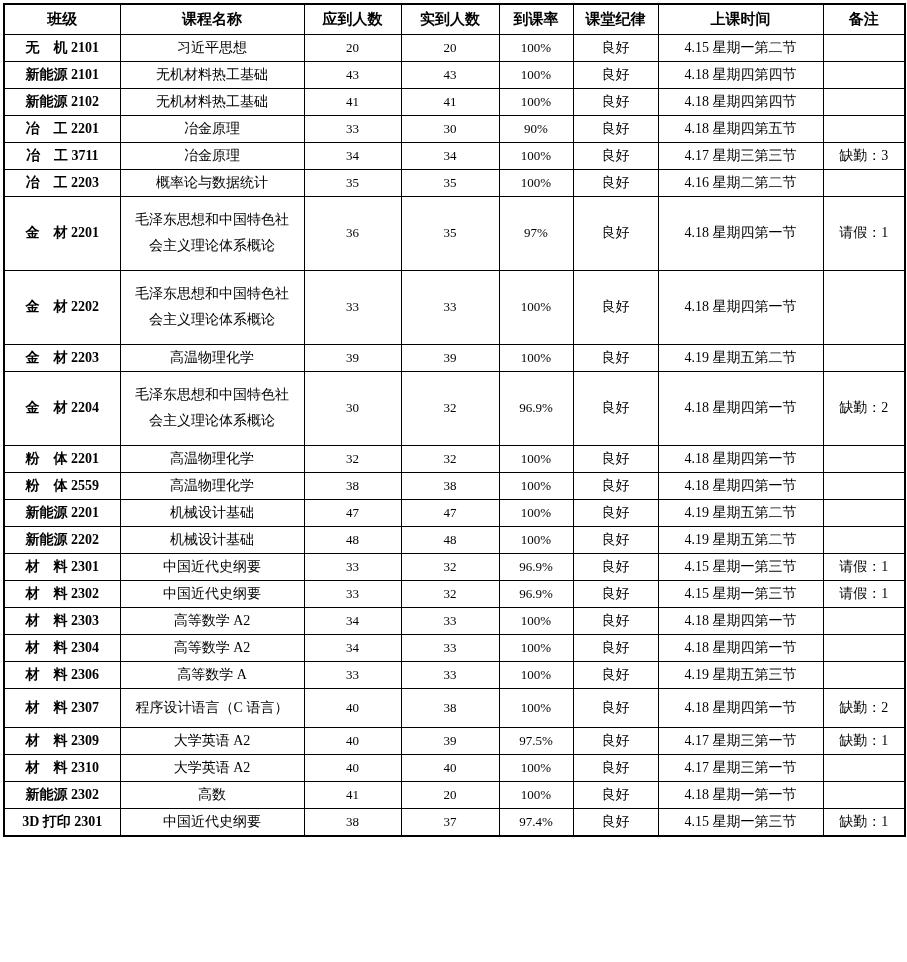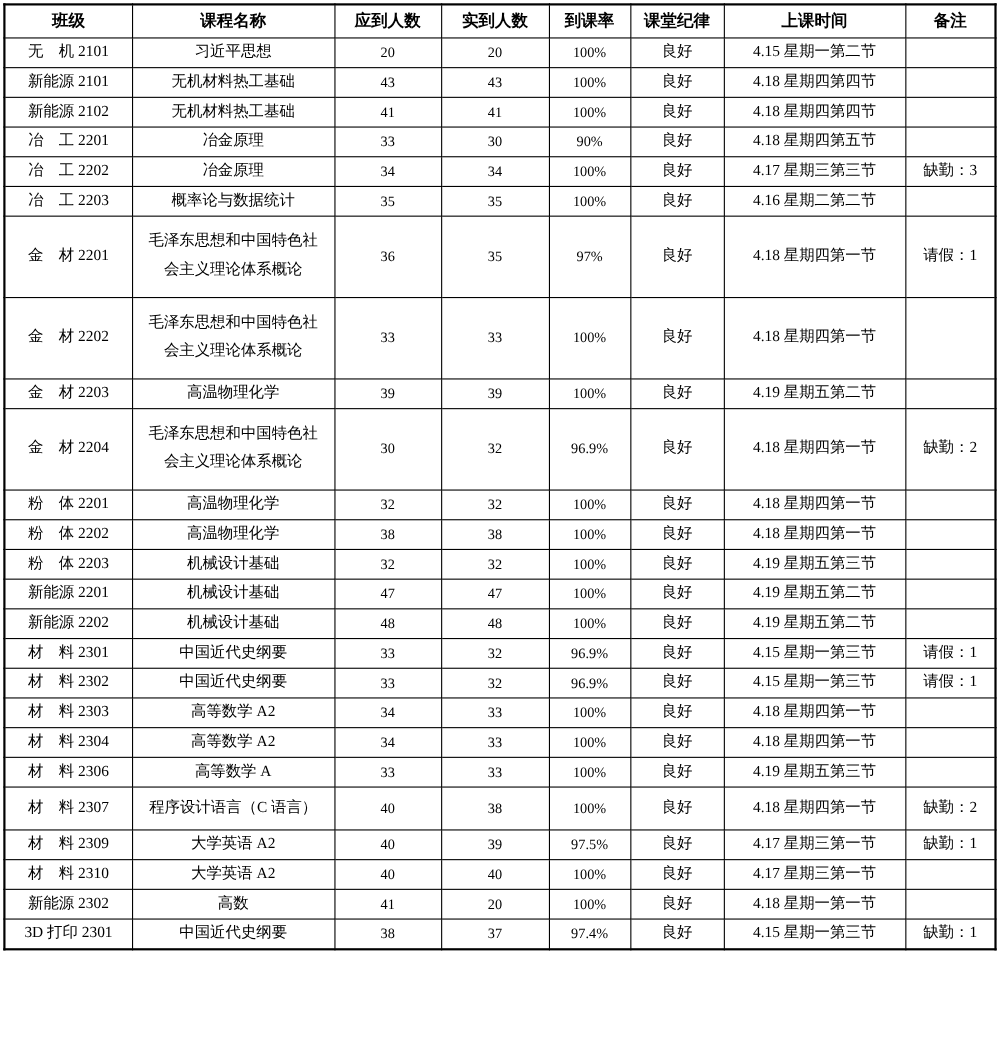--- a/index.html
+++ b/index.html
@@ -32,21 +32,21 @@
     font-size: 15px;
     font-weight: bold;
     padding: 0 0;
   }
   td {
     font-size: 14px;
     line-height: 26px;
   }
   
   td:nth-child(3), td:nth-child(4), td:nth-child(5) { font-size: 13px; }
-  .class-cell { font-weight: normal; }
+  .class-cell { font-weight: bold; }
   .row-std  { height: 26px; }
   .row-mid  { height: 39px; margin-left: 23px; }
   .row-tall { height: 74px; }
 </style>
 </head>
 <body>
 
 <div class="page">
   <table>
     <colgroup>
@@ -106,21 +106,21 @@
           <td class="class-cell">冶　工 2201</td>
           <td class="course-cell">冶金原理</td>
           <td>33</td>
           <td>30</td>
           <td>90%</td>
           <td>良好</td>
           <td>4.18 星期四第五节</td>
           <td></td>
         </tr>
         <tr class="row-std">
-          <td class="class-cell">冶　工 2202</td>
+          <td class="class-cell">冶　工 3711</td>
           <td class="course-cell">冶金原理</td>
           <td>34</td>
           <td>34</td>
           <td>100%</td>
           <td>良好</td>
           <td>4.17 星期三第三节</td>
           <td>缺勤：3</td>
         </tr>
         <tr class="row-std">
           <td class="class-cell">冶　工 2203</td>
@@ -176,37 +176,27 @@
           <td class="class-cell">粉　体 2201</td>
           <td class="course-cell">高温物理化学</td>
           <td>32</td>
           <td>32</td>
           <td>100%</td>
           <td>良好</td>
           <td>4.18 星期四第一节</td>
           <td></td>
         </tr>
         <tr class="row-std">
-          <td class="class-cell">粉　体 2202</td>
+          <td class="class-cell">粉　体 2559</td>
           <td class="course-cell">高温物理化学</td>
           <td>38</td>
           <td>38</td>
           <td>100%</td>
           <td>良好</td>
           <td>4.18 星期四第一节</td>
-          <td></td>
-        </tr>
-        <tr class="row-std">
-          <td class="class-cell">粉　体 2203</td>
-          <td class="course-cell">机械设计基础</td>
-          <td>32</td>
-          <td>32</td>
-          <td>100%</td>
-          <td>良好</td>
-          <td>4.19 星期五第三节</td>
           <td></td>
         </tr>
         <tr class="row-std">
           <td class="class-cell">新能源 2201</td>
           <td class="course-cell">机械设计基础</td>
           <td>47</td>
           <td>47</td>
           <td>100%</td>
           <td>良好</td>
           <td>4.19 星期五第二节</td>

